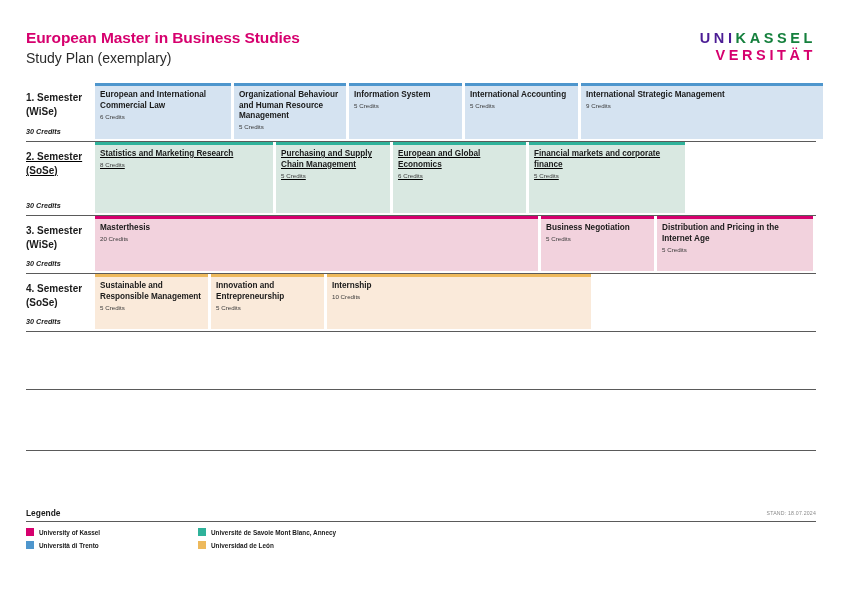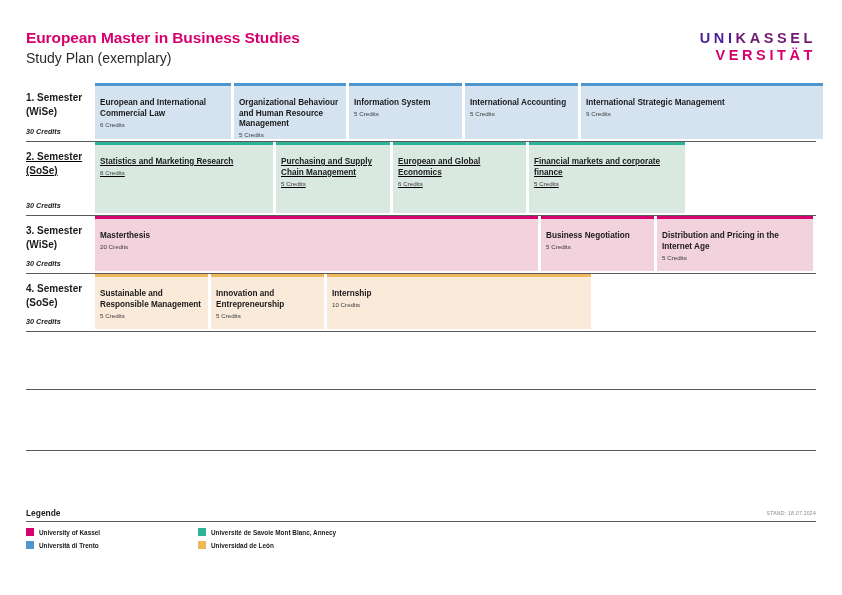--- a/index.html
+++ b/index.html
@@ -48,21 +48,21 @@
     text-align: right;
     line-height: 1.18;
   }
   .logo-line {
     font-size: 14.5px;
     font-weight: bold;
     letter-spacing: 3.6px;
     white-space: nowrap;
   }
   .logo-uni { color: #4c1d95; text-align: right; }
-  .logo-kassel { color: #701a75; }
+  .logo-kassel { color: #15803d; }
   .logo-versitaet { color: #d6006e; }
 
   
   .plan {
     position: absolute;
     left: 26px; top: 83px;
     width: 790px;
   }
   .sem-row {
     position: relative;
@@ -113,21 +113,21 @@
   .card .accent {
     position: absolute;
     left: 0; top: 0;
     width: 100%; height: 3px;
   }
   .card-title {
     font-size: 8.2px;
     font-weight: bold;
     color: #1a1a1a;
     line-height: 1.28;
-    margin-top: 9px;
+    margin-top: 1px;
   }
   .card-credits {
     font-size: 6.2px;
     font-weight: normal;
     color: #3a3a3a;
     line-height: 1.3;
     margin-top: 1.5px;
   }
 
   

